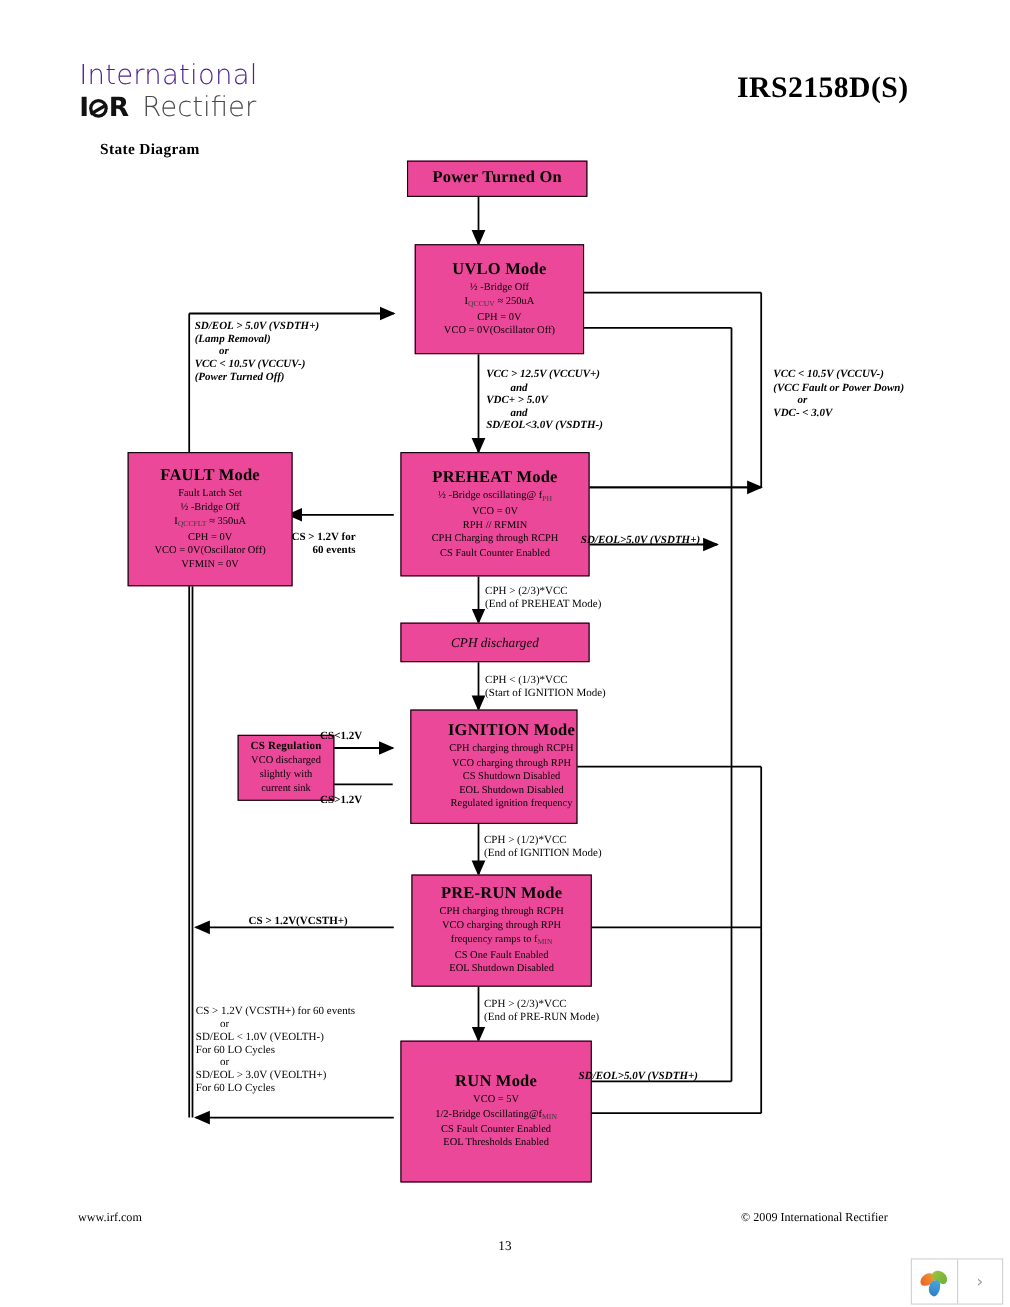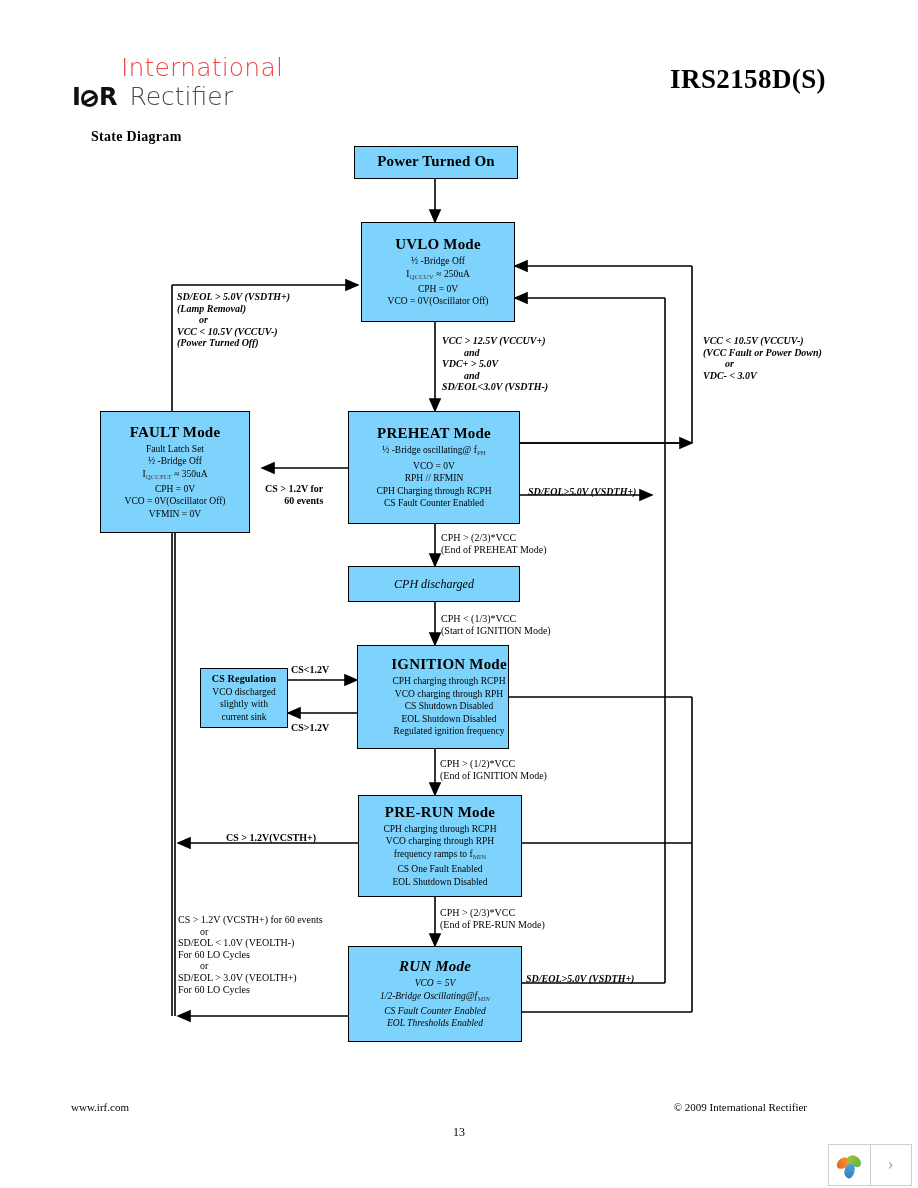--- a/index.html
+++ b/index.html
@@ -4,21 +4,21 @@
 <style>
   html,body{margin:0;padding:0;}
   body{
     width:918px;height:1188px;background:#ffffff;position:relative;
     font-family:"Liberation Serif",serif;color:#000;overflow:hidden;
   }
   .pg{position:absolute;inset:0;}
   
   .logo{position:absolute;left:72px;top:55px;width:260px;}
   .logo-l1{font-family:"DejaVu Sans",sans-serif;font-size:25px;letter-spacing:.2px;
-           color:#ef4444;line-height:1;font-weight:300;text-align:center;}
+           color:#4c1d95;line-height:1;font-weight:300;}
   .logo-l2{display:flex;align-items:baseline;margin-top:2px;}
   .logo-ir{font-family:"DejaVu Sans",sans-serif;font-weight:bold;font-size:24px;color:#111;letter-spacing:-1px;}
   .logo-mark{display:inline-block;width:17px;height:17px;border-radius:50%;background:#111;
              position:relative;margin:0 1px;top:2px;}
   .logo-mark::before{content:"";position:absolute;left:3px;top:3px;width:11px;height:11px;
              border-radius:50%;background:#fff;}
   .logo-mark::after{content:"";position:absolute;left:0px;top:7.5px;width:17px;height:2.5px;background:#111;
              transform:rotate(-30deg);}
   .logo-rect{font-family:"DejaVu Sans",sans-serif;font-size:25px;color:#4a4a4a;font-weight:300;margin-left:13px;}
   .partno{position:absolute;right:92px;top:64px;font-size:27px;font-weight:bold;letter-spacing:.4px;}
@@ -32,22 +32,22 @@
           border:1px solid #cfcfcf;background:#fff;}
   .vw-cell{flex:1;display:flex;align-items:center;justify-content:center;position:relative;}
   .vw-cell+.vw-cell{border-left:1px solid #cfcfcf;}
   .pinwheel{position:relative;width:26px;height:26px;}
   .pw{position:absolute;width:15px;height:10px;border-radius:50% 50% 50% 50%/60% 60% 40% 40%;}
   .pw1{background:linear-gradient(90deg,#e8622c,#f0a030);left:0px;top:6px;transform:rotate(-28deg);}
   .pw2{background:linear-gradient(90deg,#9dc23a,#6ab33e);left:11px;top:4px;transform:rotate(35deg);}
   .pw3{background:linear-gradient(90deg,#2f7fc1,#4aa6dd);left:6px;top:14px;transform:rotate(-75deg);}
   .chev{font-size:15px;color:#9a9a9a;font-family:"DejaVu Sans",sans-serif;}
   
-  .node{position:absolute;border:1.4px solid #000;background:#7dd3fc;box-sizing:border-box;
-        display:flex;flex-direction:column;align-items:center;justify-content:center;text-align:center;}
+  .node{position:absolute;border:1.4px solid #000;background:#ec4899;box-sizing:border-box;
+        display:flex;flex-direction:column;align-items:center;justify-content:center;text-align:center;margin-left:16px;}
   .node .hd{font-size:15px;font-weight:bold;letter-spacing:.2px;margin-bottom:2px;}
   .node .ln{font-size:9.5px;line-height:12.4px;white-space:nowrap;}
   .node.plain .ln{font-size:12px;font-style:italic;}
   sub{font-size:7px;vertical-align:-2px;letter-spacing:0;color:#3b3b3b;}
   .lbl{position:absolute;font-size:10px;line-height:11.6px;white-space:nowrap;}
   .lbl.b{font-weight:bold;}
   .lbl.i{font-style:italic;font-weight:bold;}
   .lbl.c{text-align:right;}
   svg.wires{position:absolute;left:0;top:0;width:918px;height:1188px;pointer-events:none;}
 </style>
@@ -187,21 +187,21 @@
     <div class="hd">PRE-RUN Mode</div>
     <div class="ln">CPH charging through RCPH</div>
     <div class="ln">VCO charging through RPH</div>
     <div class="ln">
       <span>frequency ramps to f</span><sub>MIN</sub>
     </div>
     <div class="ln">CS One Fault Enabled</div>
     <div class="ln">EOL Shutdown Disabled</div>
   </div>
 
-  <div class="node" style="left:348px;top:946px;width:174px;height:96px;font-style:italic;">
+  <div class="node" style="left:348px;top:946px;width:174px;height:129px;">
     <div class="hd">RUN Mode</div>
     <div class="ln">VCO = 5V</div>
     <div class="ln">
       <span>1/2-Bridge Oscillating@f</span><sub>MIN</sub>
     </div>
     <div class="ln">CS Fault Counter Enabled</div>
     <div class="ln">EOL Thresholds Enabled</div>
   </div>
 
   <div class="lbl i" style="left:177px;top:291px;">

